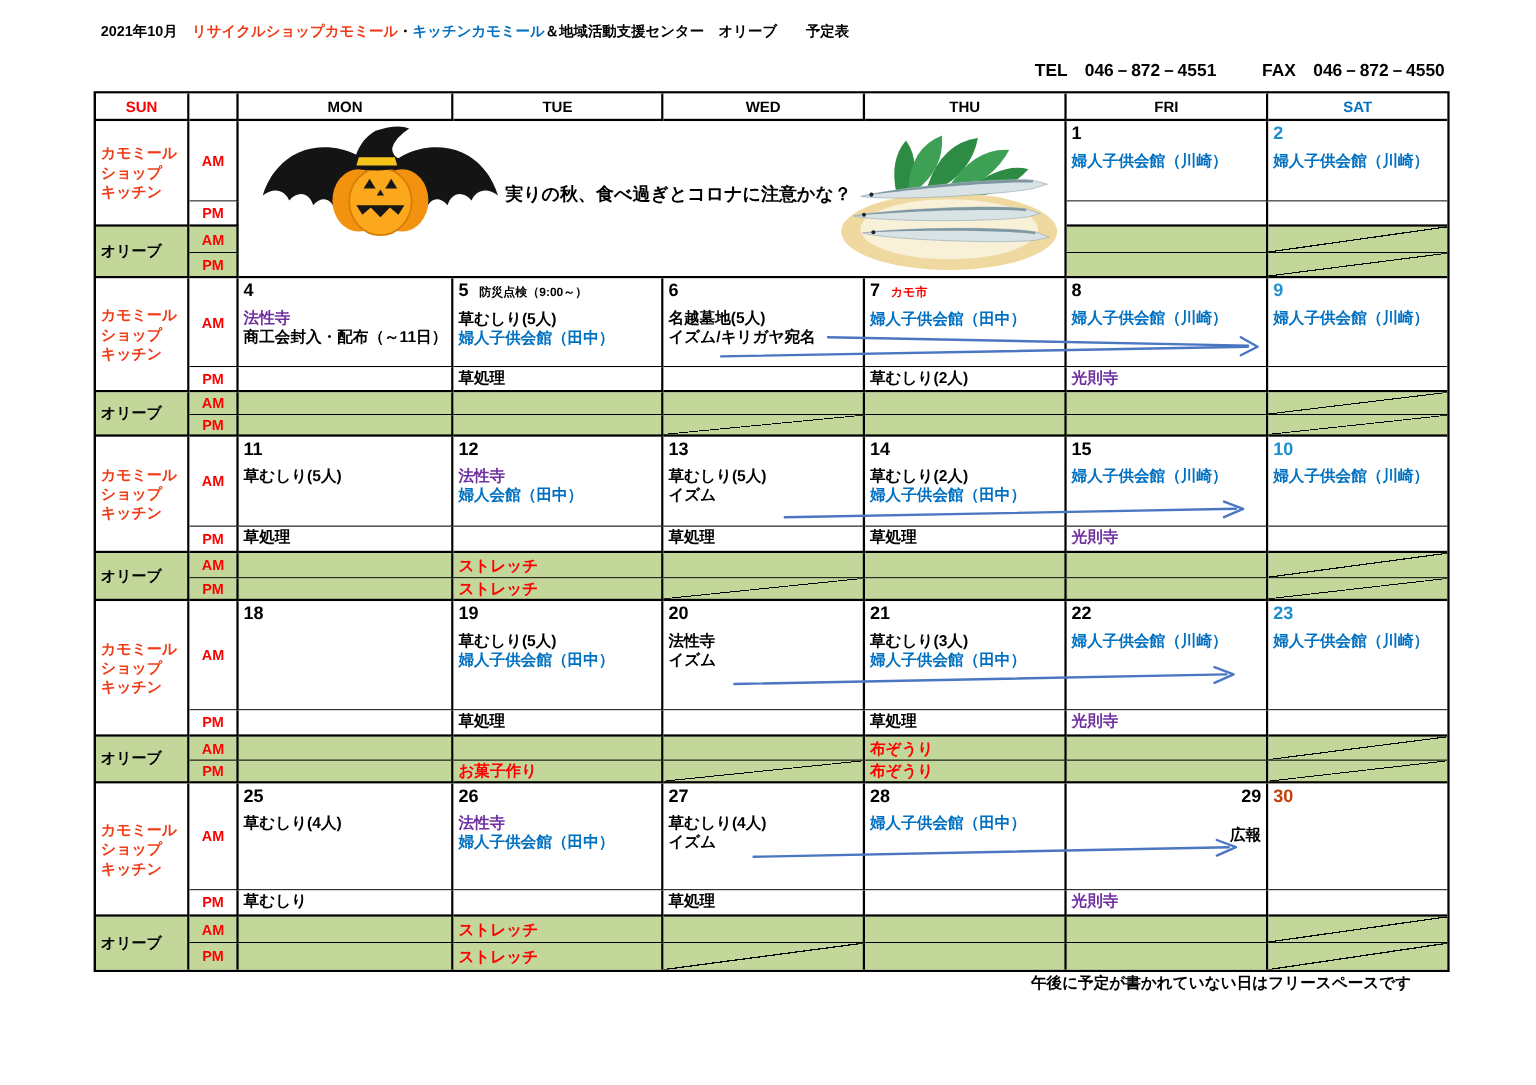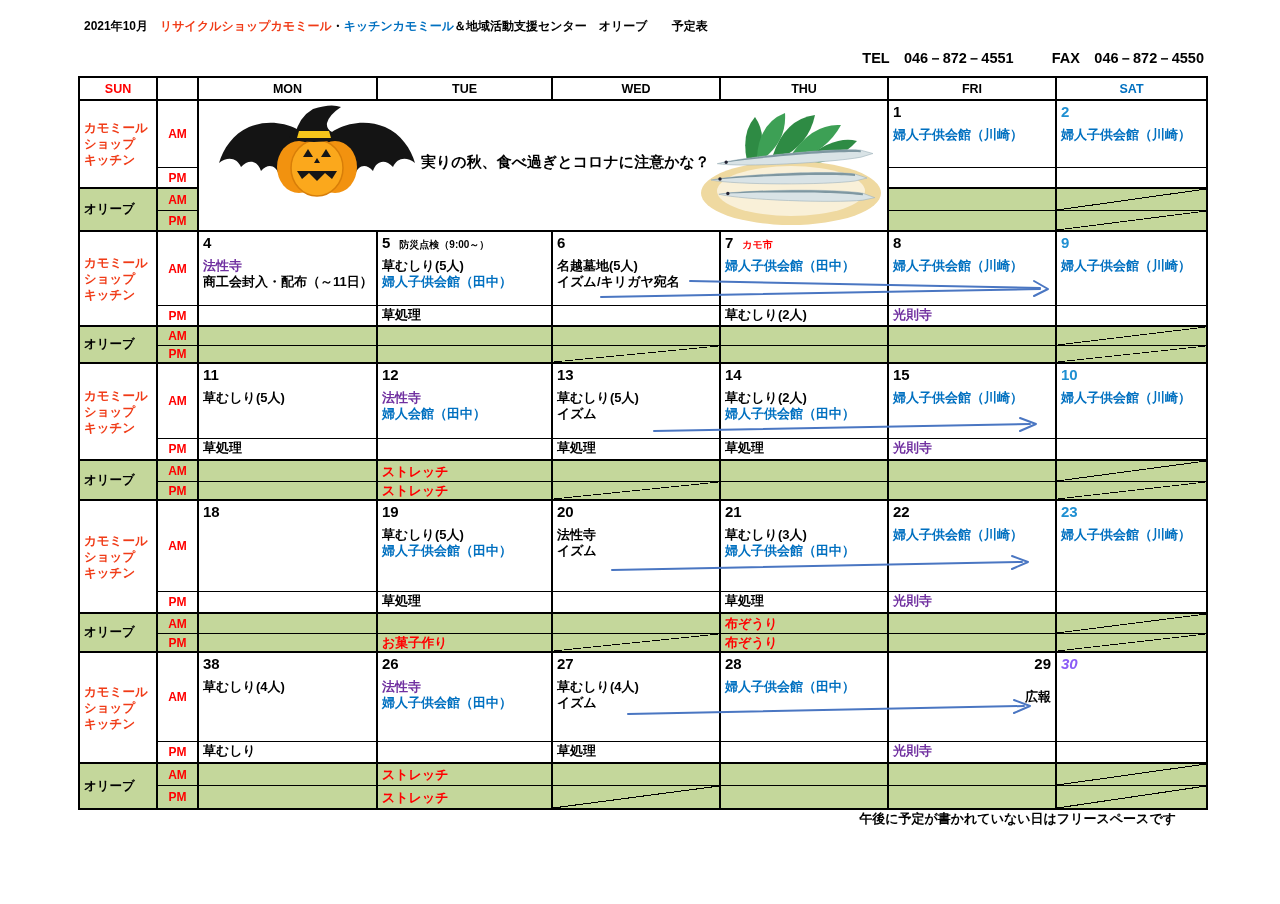--- a/index.html
+++ b/index.html
@@ -370,21 +370,21 @@
         <div>カモミール</div>
         <div>ショップ</div>
         <div>キッチン</div>
       </div>
       <div class="c ampm bb1" style="grid-area: 18 / 2 / span 1 / span 1;">AM</div>
       <div class="c ampm" style="grid-area: 19 / 2 / span 1 / span 1;">PM</div>
       <div class="c green olivelab" style="grid-area: 20 / 1 / span 2 / span 1; border-bottom-width: 0px;">オリーブ</div>
       <div class="c green ampm bb1" style="grid-area: 20 / 2 / span 1 / span 1;">AM</div>
       <div class="c green ampm" style="grid-area: 21 / 2 / span 1 / span 1; border-bottom-width: 0px;">PM</div>
       <div class="c day bb1" style="grid-area: 18 / 3 / span 1 / span 1;">
-        <div class="dateline"><span class="datenum" style="color: rgb(0, 0, 0);">38</span></div>
+        <div class="dateline"><span class="datenum" style="color: rgb(0, 0, 0);">25</span></div>
         <div class="lines">
           <div class="ln" style="color: rgb(0, 0, 0);">草むしり(4人)</div>
         </div>
       </div>
       <div class="c day pmcell" style="grid-area: 19 / 3 / span 1 / span 1; font-family: Liberation Serif, serif;">
         <div class="ln" style="color: rgb(0, 0, 0);">草むしり</div>
       </div>
       <div class="c green olv bb1" style="grid-area: 20 / 3 / span 1 / span 1;"></div>
       <div class="c green olv" style="grid-area: 21 / 3 / span 1 / span 1; border-bottom-width: 0px;"></div>
       <div class="c day bb1" style="grid-area: 18 / 4 / span 1 / span 1;">
@@ -427,21 +427,21 @@
         <div class="lines">
           <div class="ln" style="color: rgb(0, 0, 0); margin-top: 14px;">広報</div>
         </div>
       </div>
       <div class="c day pmcell" style="grid-area: 19 / 7 / span 1 / span 1;">
         <div class="ln" style="color: rgb(112, 48, 160);">光則寺</div>
       </div>
       <div class="c green olv bb1" style="grid-area: 20 / 7 / span 1 / span 1;"></div>
       <div class="c green olv" style="grid-area: 21 / 7 / span 1 / span 1; border-bottom-width: 0px;"></div>
       <div class="c day bb1" style="grid-area: 18 / 8 / span 1 / span 1; border-right-width: 0px;">
-        <div class="dateline"><span class="datenum" style="color: #8b5cf6; font-style: italic;">30</span></div>
+        <div class="dateline"><span class="datenum" style="color: #c2410c;">30</span></div>
         <div class="lines"></div>
       </div>
       <div class="c day pmcell" style="grid-area: 19 / 8 / span 1 / span 1; border-right-width: 0px;"></div>
       <div class="c green olv diag bb1" style="grid-area: 20 / 8 / span 1 / span 1; border-right-width: 0px;"></div>
       <div class="c green olv diag" style="grid-area: 21 / 8 / span 1 / span 1; border-right-width: 0px; border-bottom-width: 0px;"></div>
     </div>
 
   <svg id="arrow-overlay" width="1280" height="904" viewBox="0 0 1280 904" fill="none" stroke-linecap="round" stroke-linejoin="round">
     <g class="arrowln">
       <path d="M690,281 L1040,288" stroke="#4A76C2" stroke-width="2"></path>

